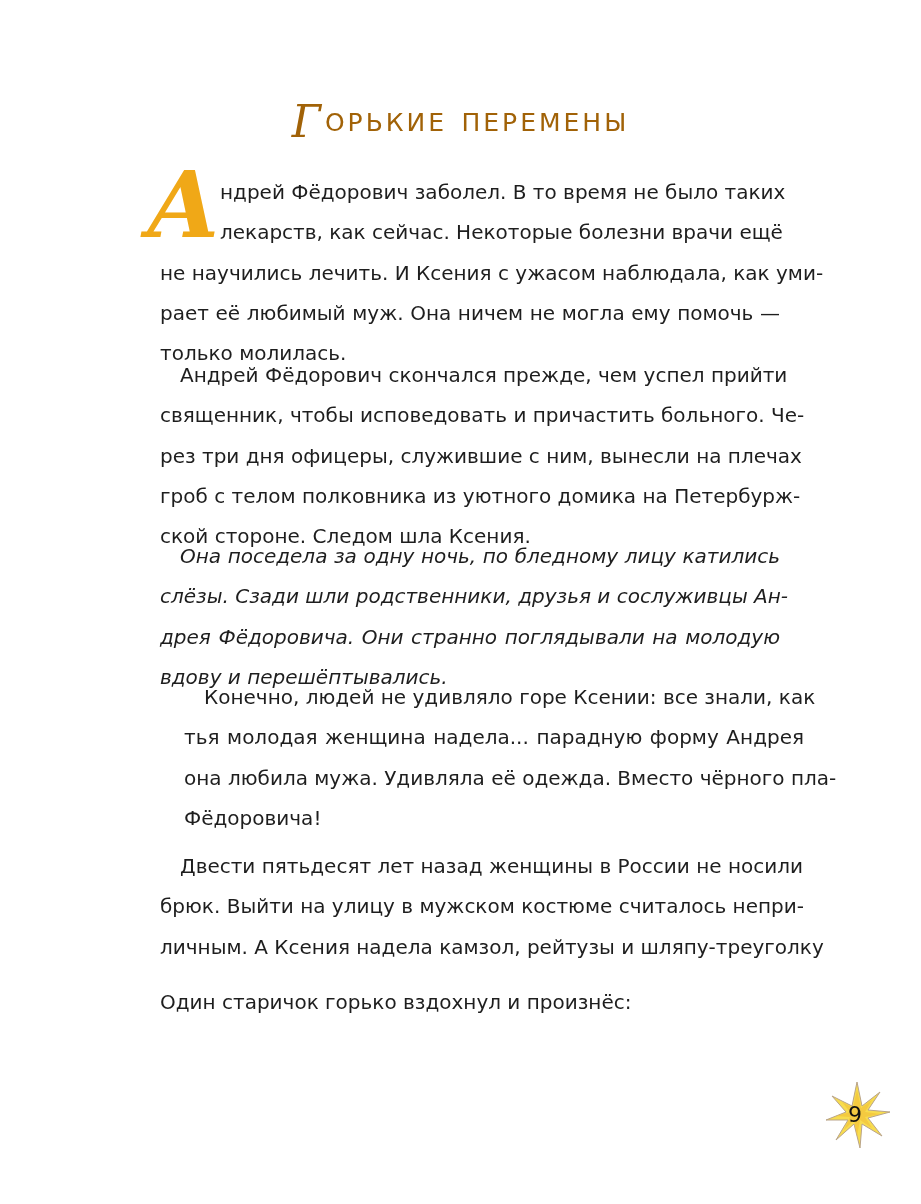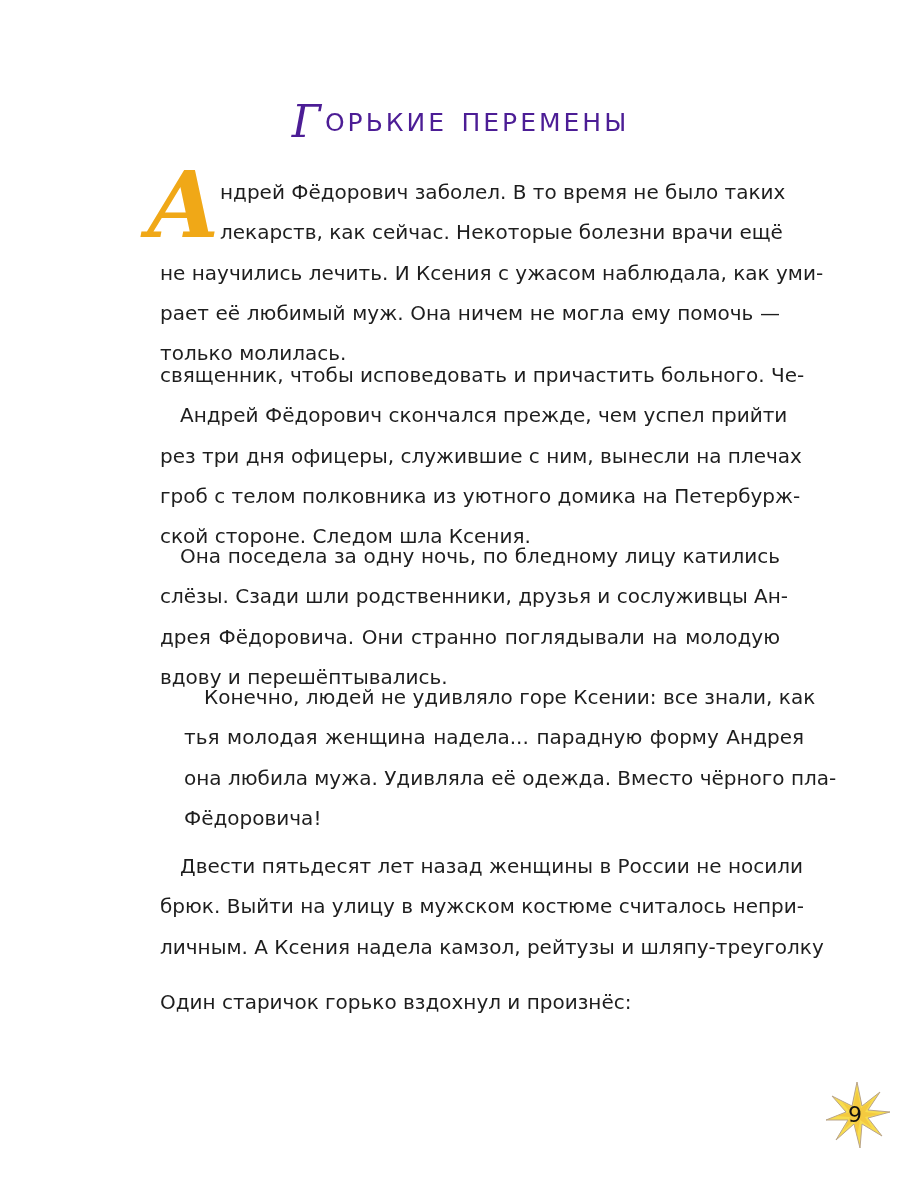--- a/index.html
+++ b/index.html
@@ -19,21 +19,21 @@
       position: absolute;
       left: 0; top: 0;
       width: 921px; height: 1204px;
     }
     .title {
       position: absolute;
       left: 0;
       width: 921px;
       top: 96px;
       text-align: center;
-      color: #4c1d95;
+      color: #a16207;
       font-family: "DejaVu Sans", sans-serif;
       font-size: 30px;
       letter-spacing: 3px;
       font-weight: 500;
     }
     .title .cap {
       font-family: "DejaVu Serif", serif;
       font-size: 44px;
       font-style: italic;
       vertical-align: -6px;
@@ -105,28 +105,28 @@
     <span class="line">ндрей Фёдорович заболел. В то время не было таких</span>
     <span class="line">лекарств, как сейчас. Некоторые болезни врачи ещё</span>
   </div>
   <div class="lines-block" style="top:252.6px;">
     <span class="line">не научились лечить. И Ксения с ужасом наблюдала, как уми-</span>
     <span class="line">рает её любимый муж. Она ничем не могла ему помочь —</span>
     <span class="line last">только молилась.</span>
   </div>
 
   <div class="lines-block" style="top:355px;">
+    <span class="line" style="padding-left:20px;">Андрей Фёдорович скончался прежде, чем успел прийти</span>
     <span class="line">священник, чтобы исповедовать и причастить больного. Че-</span>
-    <span class="line" style="padding-left:20px;">Андрей Фёдорович скончался прежде, чем успел прийти</span>
     <span class="line">рез три дня офицеры, служившие с ним, вынесли на плечах</span>
     <span class="line">гроб с телом полковника из уютного домика на Петербурж-</span>
     <span class="line last">ской стороне. Следом шла Ксения.</span>
   </div>
 
-  <div class="lines-block" style="top:536px;">
+  <div class="lines-block" style="top:536px;font-style:italic;">
     <span class="line" style="padding-left:20px;">Она поседела за одну ночь, по бледному лицу катились</span>
     <span class="line">слёзы. Сзади шли родственники, друзья и сослуживцы Ан-</span>
     <span class="line">дрея Фёдоровича. Они странно поглядывали на молодую</span>
     <span class="line last">вдову и перешёптывались.</span>
   </div>
 
   <div class="lines-block" style="top:677px;margin-left:24px;">
     <span class="line" style="padding-left:20px;">Конечно, людей не удивляло горе Ксении: все знали, как</span>
     <span class="line">тья молодая женщина надела... парадную форму Андрея</span>
     <span class="line">она любила мужа. Удивляла её одежда. Вместо чёрного пла-</span>

